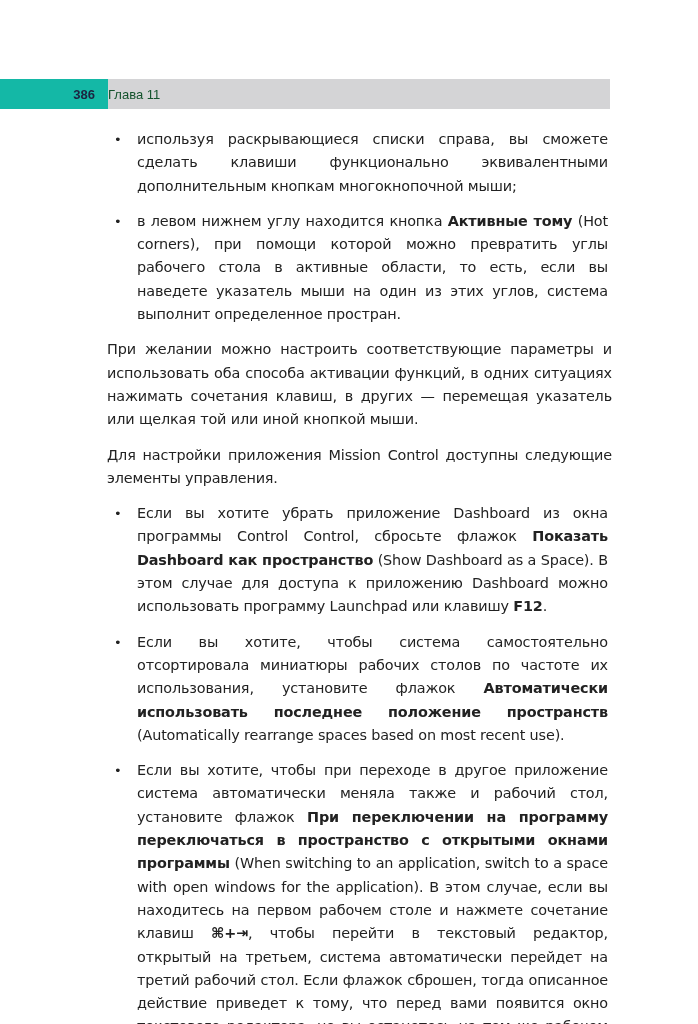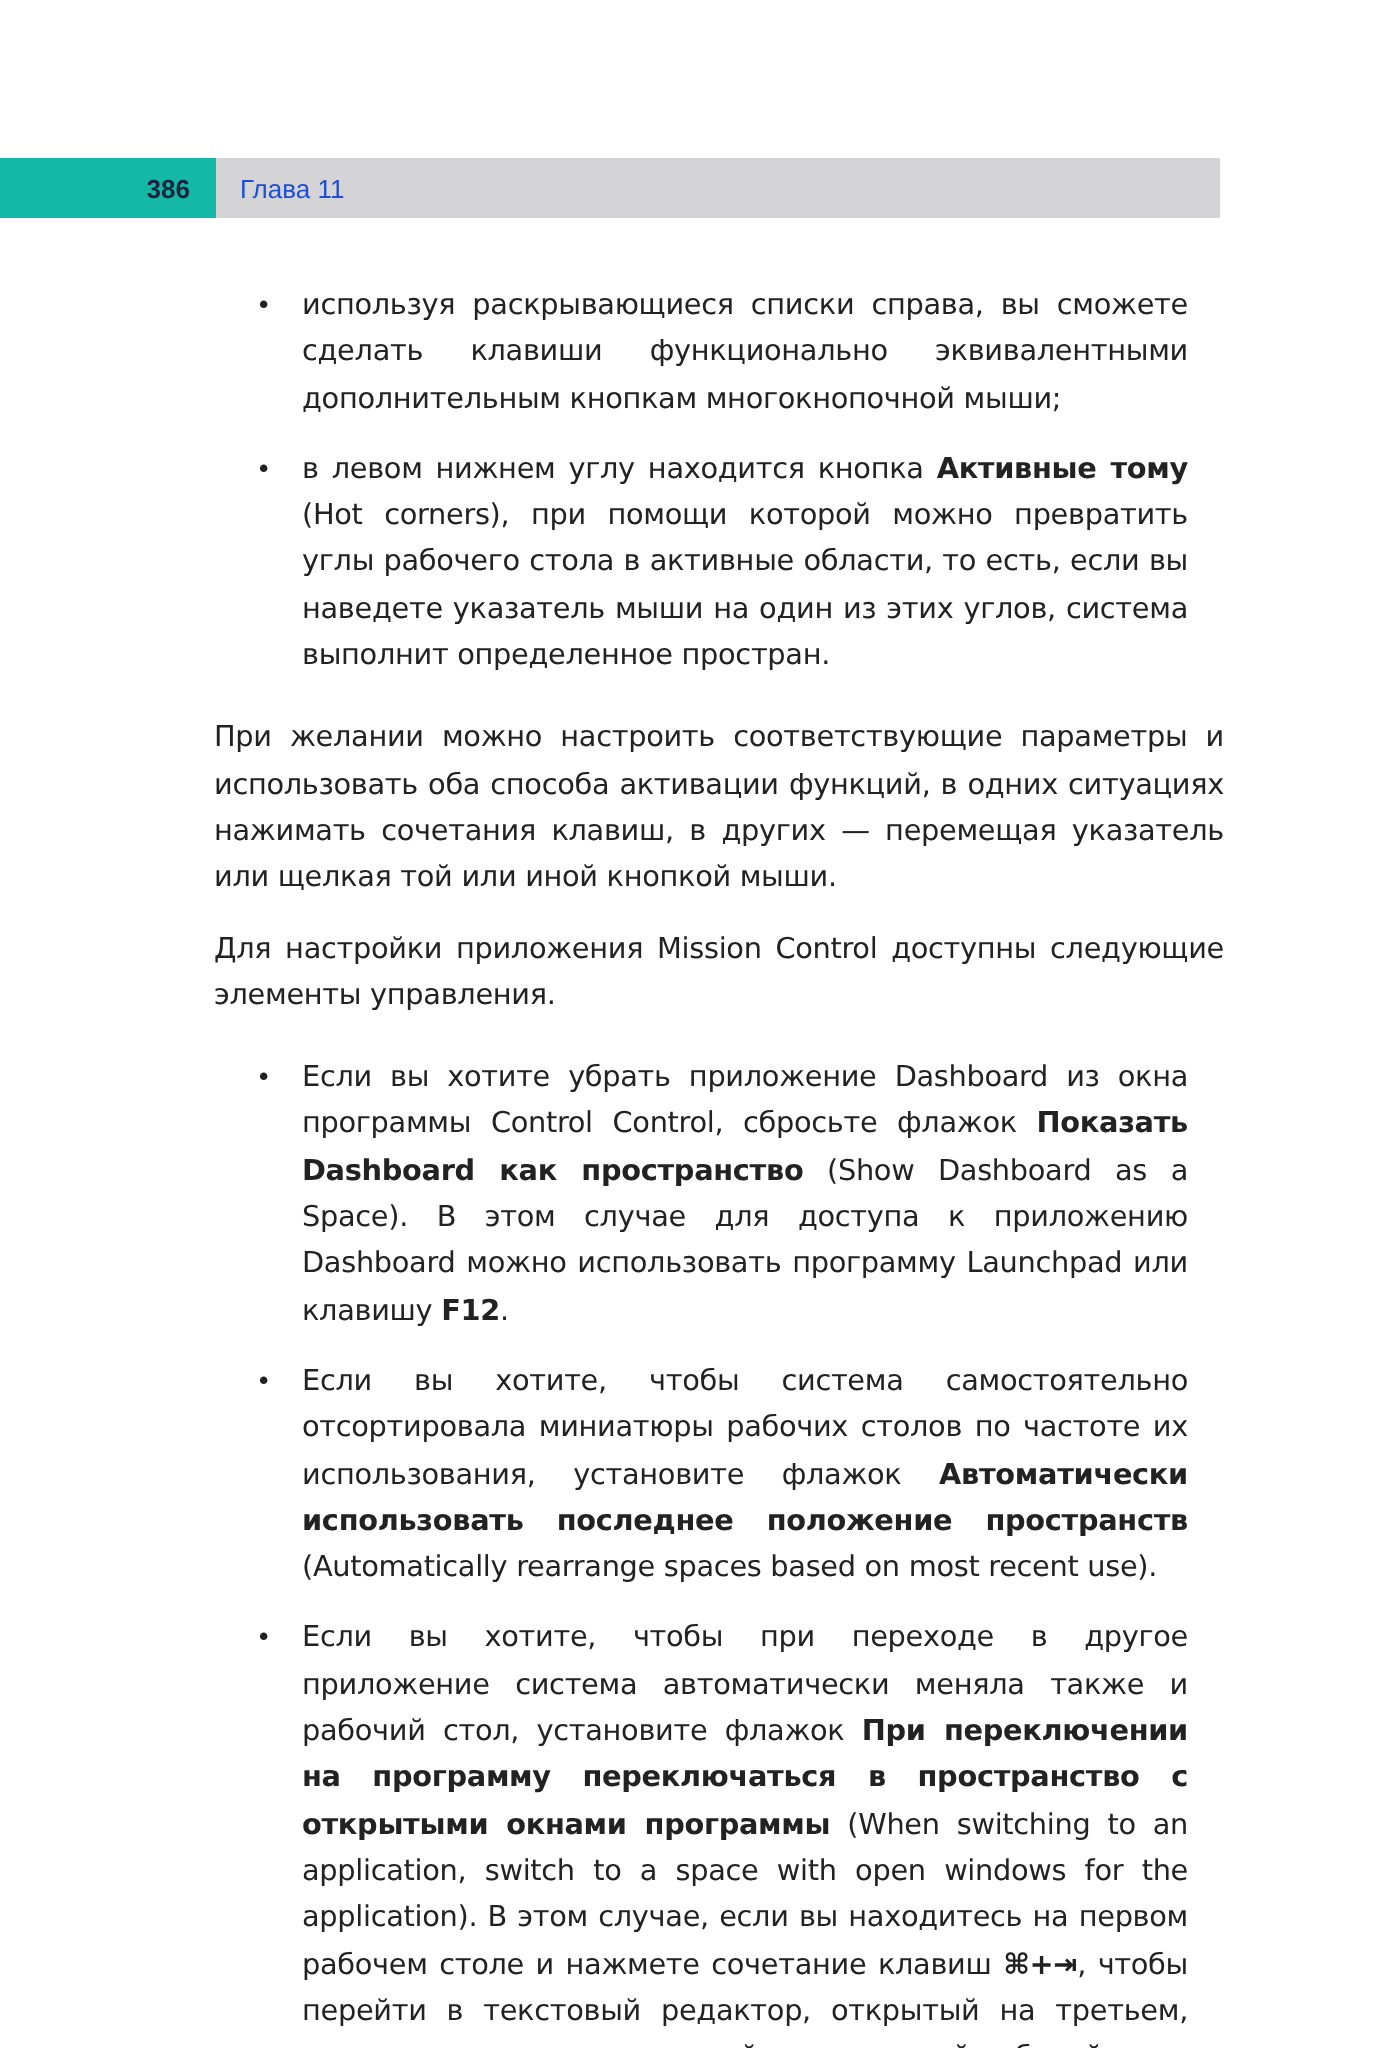--- a/index.html
+++ b/index.html
@@ -36,40 +36,40 @@
       font-weight: bold;
       font-size: 13px;
       color: #1c2340;
     }
     .chapter-block {
       flex: 1;
       height: 100%;
       background: #d4d4d6;
       display: flex;
       align-items: center;
-      padding-left: 12px;
+      padding-left: 0;
       font-family: "Liberation Sans", sans-serif;
       font-size: 13px;
-      color: #1d4ed8;
+      color: #14532d;
     }
     .content {
       position: absolute;
       top: 124px;
       left: 107px;
       width: 505px;
       font-size: 14.4px;
       line-height: 23.3px;
       text-align: justify;
       hyphens: manual;
       letter-spacing: -0.15px;
     }
     .content b { font-weight: bold; }
     ul.bullets {
       list-style: none;
-      margin: 18px;
+      margin: 4px;
       padding: 0;
     }
     ul.bullets li {
       position: relative;
       padding-left: 26px;
       margin-bottom: 12px;
     }
     ul.bullets li::before {
       content: "•";
       position: absolute;

